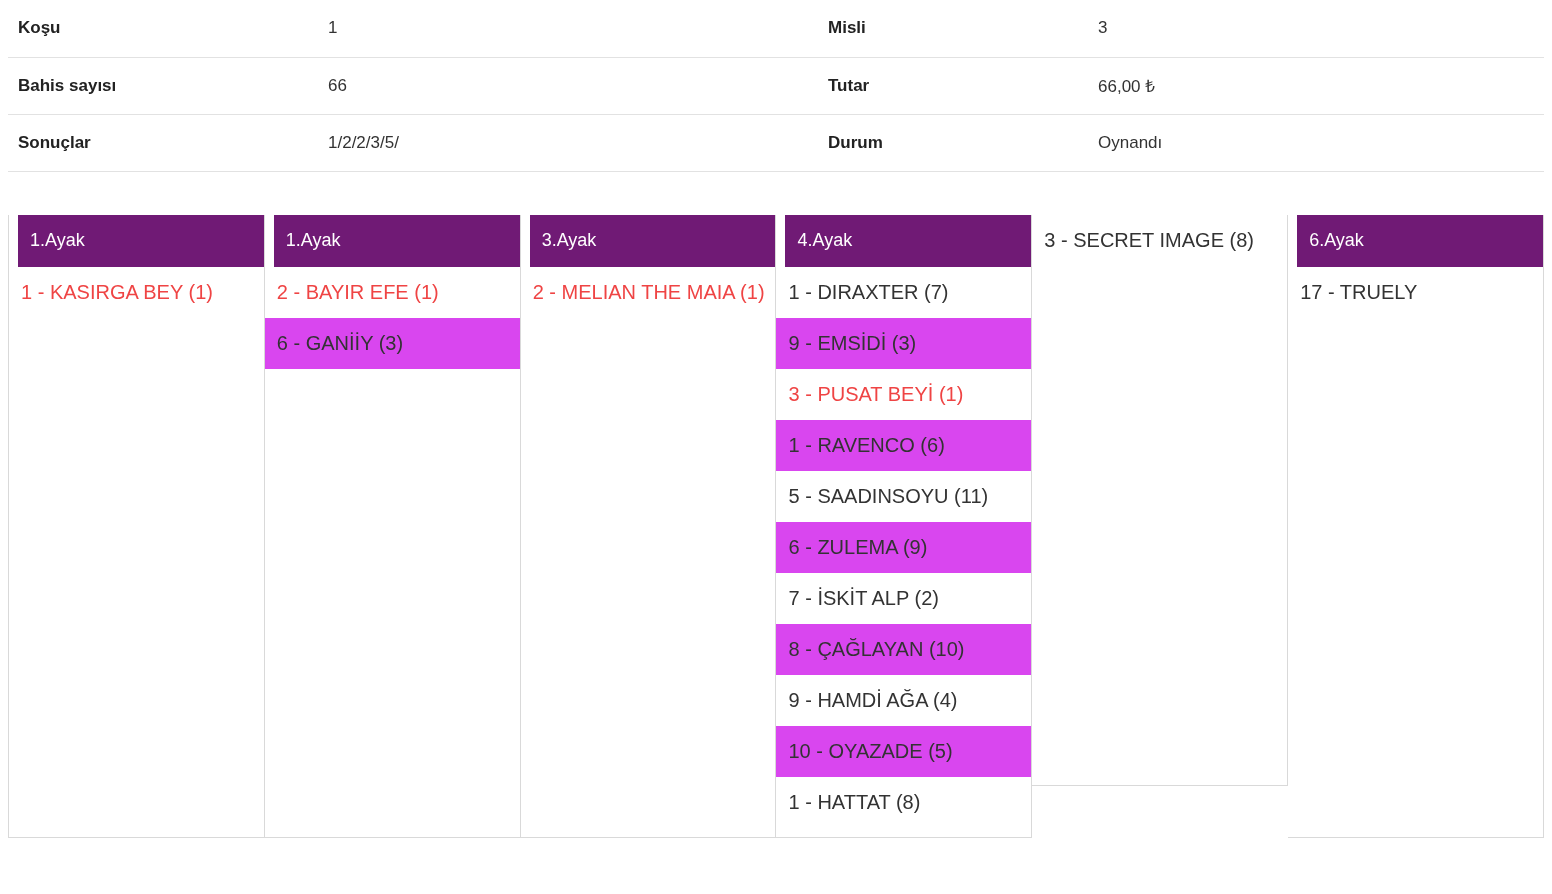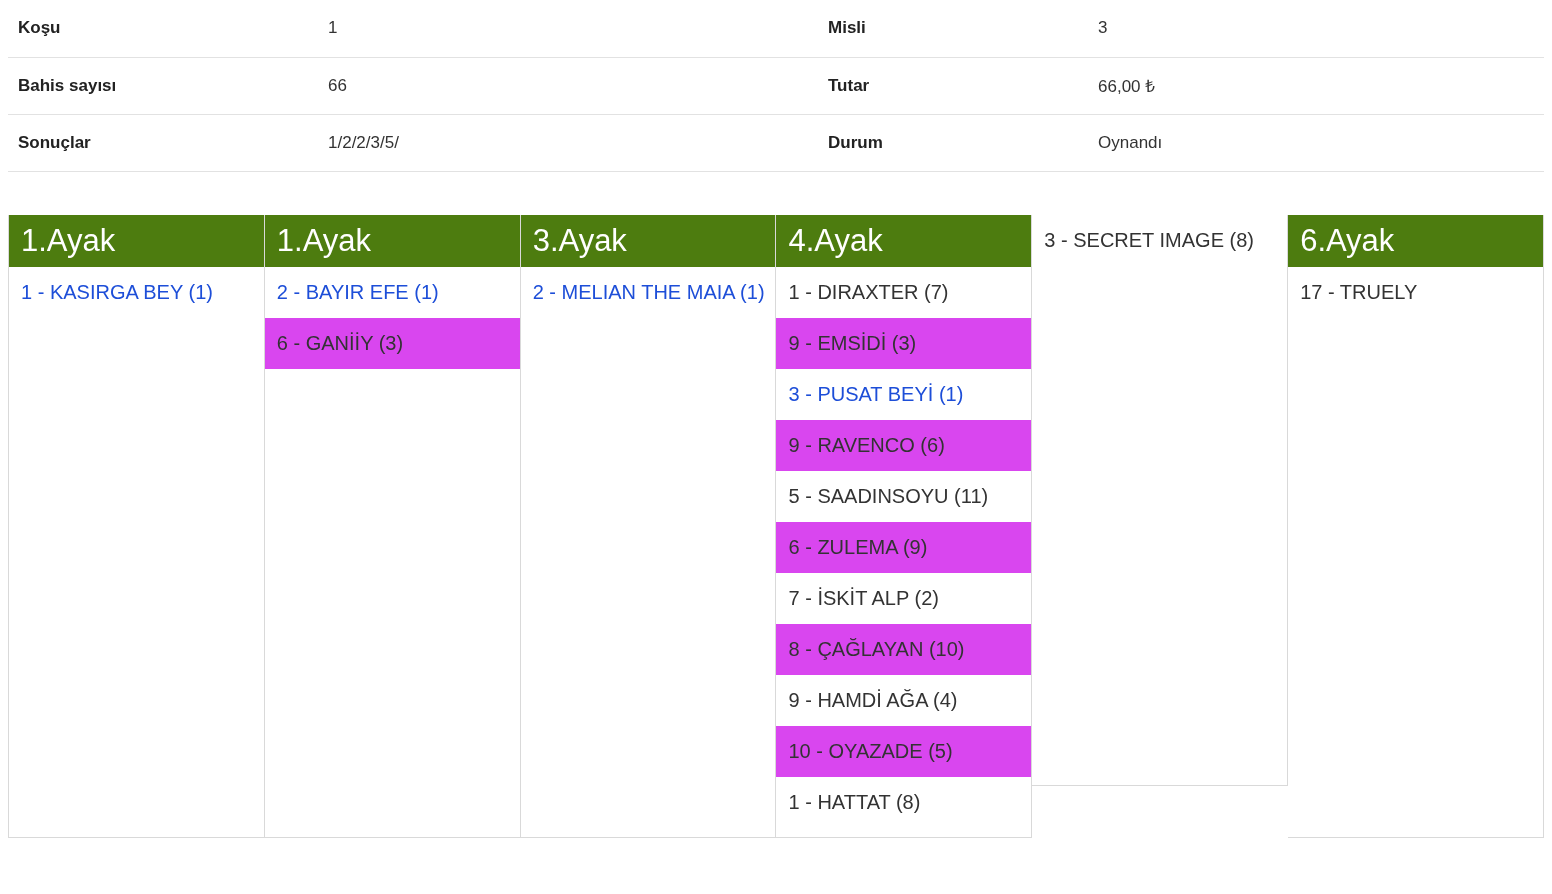--- a/index.html
+++ b/index.html
@@ -56,43 +56,44 @@
     flex: 1 1 0;
     min-width: 0;
     border-right: 1px solid #d9d9d9;
     border-bottom: 1px solid #d9d9d9;
     background: #ffffff;
   }
   .leg-col:first-child {
     border-left: 1px solid #d9d9d9;
   }
   .leg-head {
-    background: #4d7c0f;
+    background: #701a75;
     color: #ffffff;
-    font-size: 31px;
+    font-size: 18px;
     padding: 12px 10px 13px 12px;
     height: 52px;
     line-height: 27px;
     white-space: nowrap;
+    margin-left: 9px;
   }
   .leg-body {
     min-height: 570px;
   }
   .horse {
     font-size: 20px;
     line-height: 25px;
     padding: 13px 10px 13px 12px;
     color: #333333;
     word-wrap: break-word;
   }
   .horse.alt {
     background: #d946ef;
   }
   .horse.win {
-    color: #1d4ed8;
+    color: #ef4444;
   }
 </style>
 </head>
 <body>
 
 <table class="summary">
   <tbody>
     <tr>
       <td class="label col-l1">Koşu</td>
       <td class="value col-v1">1</td>
@@ -137,21 +138,21 @@
       <div class="horse win">2 - MELIAN THE MAIA (1)</div>
     </div>
   </div>
 
   <div class="leg-col">
     <div class="leg-head">4.Ayak</div>
     <div class="leg-body">
       <div class="horse">1 - DIRAXTER (7)</div>
       <div class="horse alt">9 - EMSİDİ (3)</div>
       <div class="horse win">3 - PUSAT BEYİ (1)</div>
-      <div class="horse alt">9 - RAVENCO (6)</div>
+      <div class="horse alt">1 - RAVENCO (6)</div>
       <div class="horse">5 - SAADINSOYU (11)</div>
       <div class="horse alt">6 - ZULEMA (9)</div>
       <div class="horse">7 - İSKİT ALP (2)</div>
       <div class="horse alt">8 - ÇAĞLAYAN (10)</div>
       <div class="horse">9 - HAMDİ AĞA (4)</div>
       <div class="horse alt">10 - OYAZADE (5)</div>
       <div class="horse">1 - HATTAT (8)</div>
     </div>
   </div>
 

